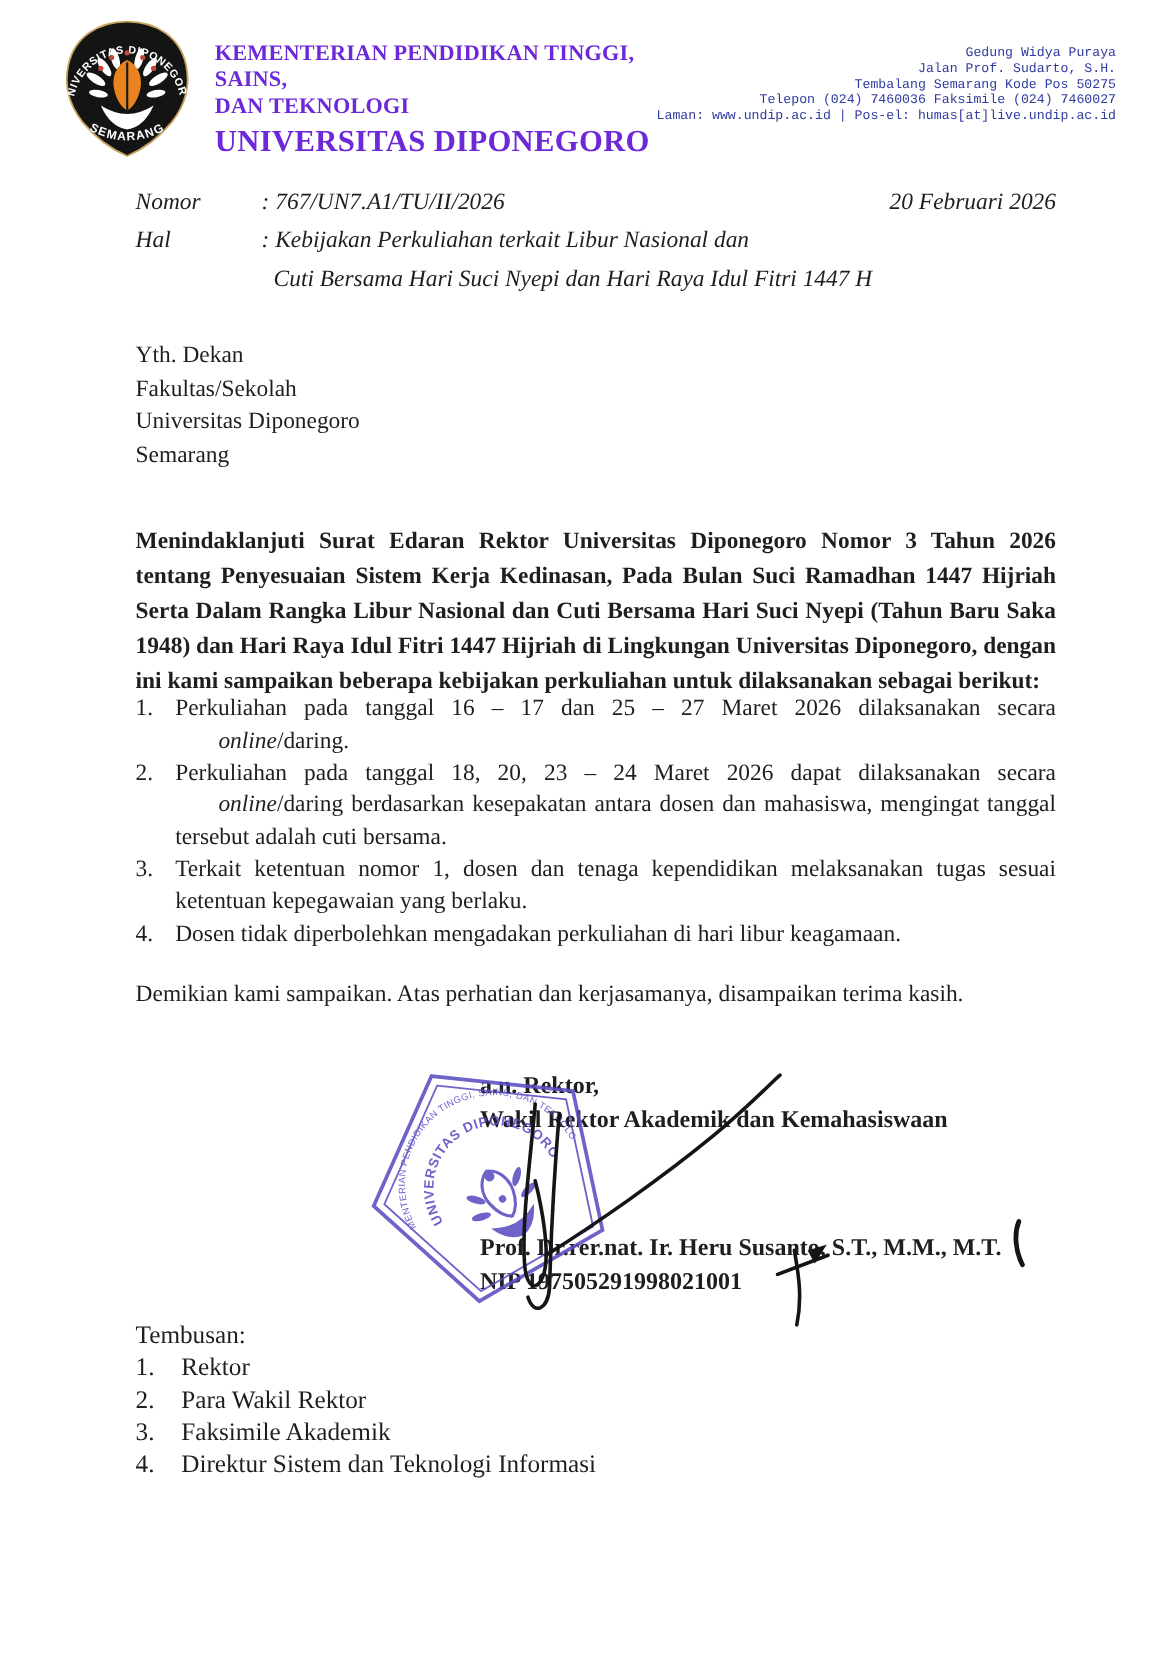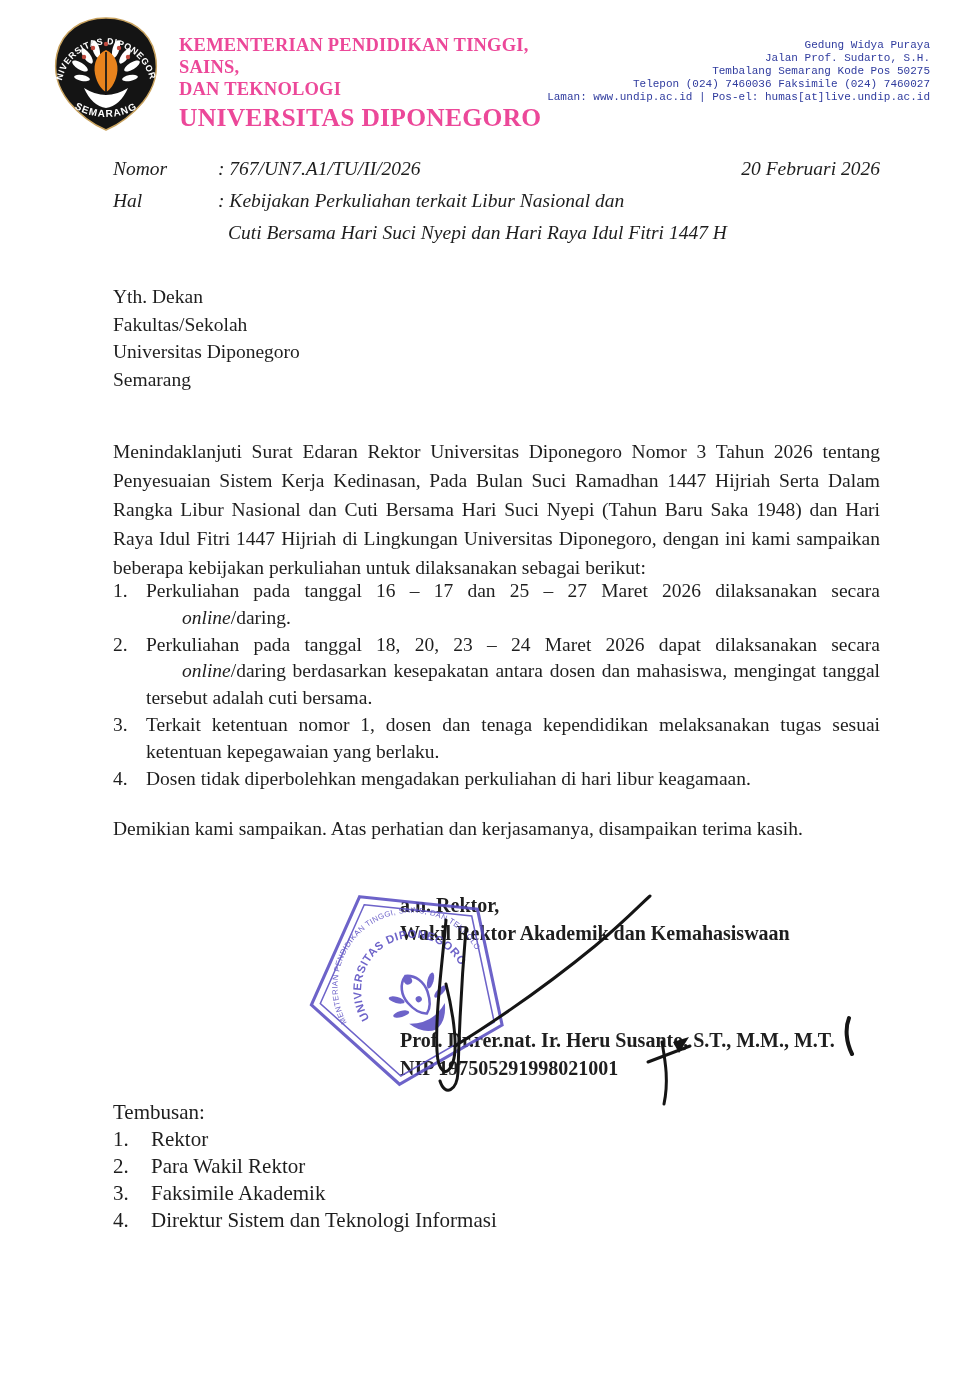--- a/index.html
+++ b/index.html
@@ -5,42 +5,42 @@
   html,body { margin:0; padding:0; background:#e9e9e9; }
   .page {
     position:relative; width:980px; height:1394px; margin:0 auto;
     background:#ffffff; overflow:hidden;
     font-family:"Liberation Serif", serif; color:#1e1e1e;
   }
 
   
   .header { position:absolute; top:14px; left:40px; right:50px; display:flex; }
   .logo-svg { width:132px; height:122px; flex:none; }
-  .head-text { margin-left:7px; padding-top:20px; color:#ec4899; }
+  .head-text { margin-left:7px; padding-top:20px; color:#6d28d9; }
   .ministry { font-weight:bold; font-size:18.5px; line-height:22px; letter-spacing:.2px; }
   .univ { font-weight:bold; font-size:25.5px; line-height:30px; margin-top:3px; letter-spacing:.3px; }
   .addr {
     margin-left:auto; text-align:right; padding-top:25px; white-space:nowrap;
     font-family:Liberation Mono, monospace; font-size:11px; line-height:13px; color:#2f3b9e;
   }
 
   
   .meta { position:absolute; top:153px; left:113px; right:100px; font-size:19.5px; line-height:32px; }
   .meta-row { display:flex;font-style:italic; }
   .meta-label { width:105px; flex:none; }
   .meta-date { margin-left:auto; }
   .hal2 { padding-left:10px; }
 
   
   .recipient { position:absolute; top:283px; left:113px; font-size:19.5px; line-height:27.5px; }
 
   
   .opening {
     position:absolute; top:437px; left:113px; width:767px;
-    font-size:19.5px; line-height:29px; text-align:justify;
+    font-size:19.5px; line-height:29px; text-align:justify;font-weight:bold;
   }
   .list { position:absolute; top:578px; left:113px; width:767px; font-size:19.5px; line-height:26.8px; }
   .li { display:flex; }
   .num { width:33px; flex:none; }
   .li-text { flex:1; text-align:justify; }
   .it { font-style:italic;margin-left:36px; }
   .closing { position:absolute; top:818px; left:113px; width:767px; font-size:19.5px; }
 
   
   .sig { position:absolute; top:891px; left:400px; width:470px; font-size:20px; line-height:28px;font-weight:bold; }

